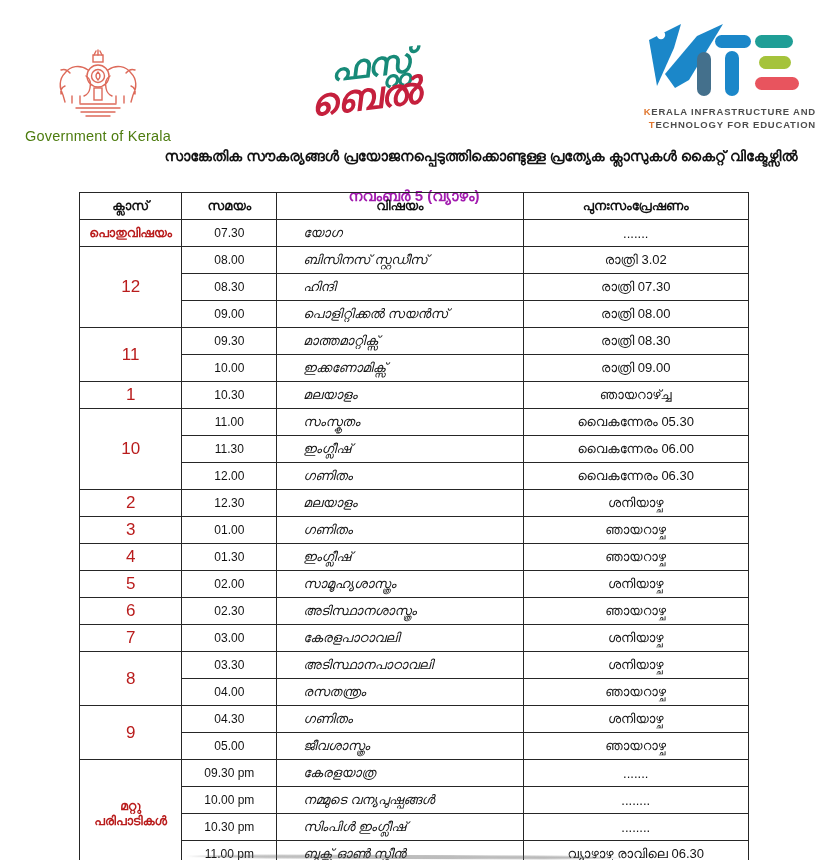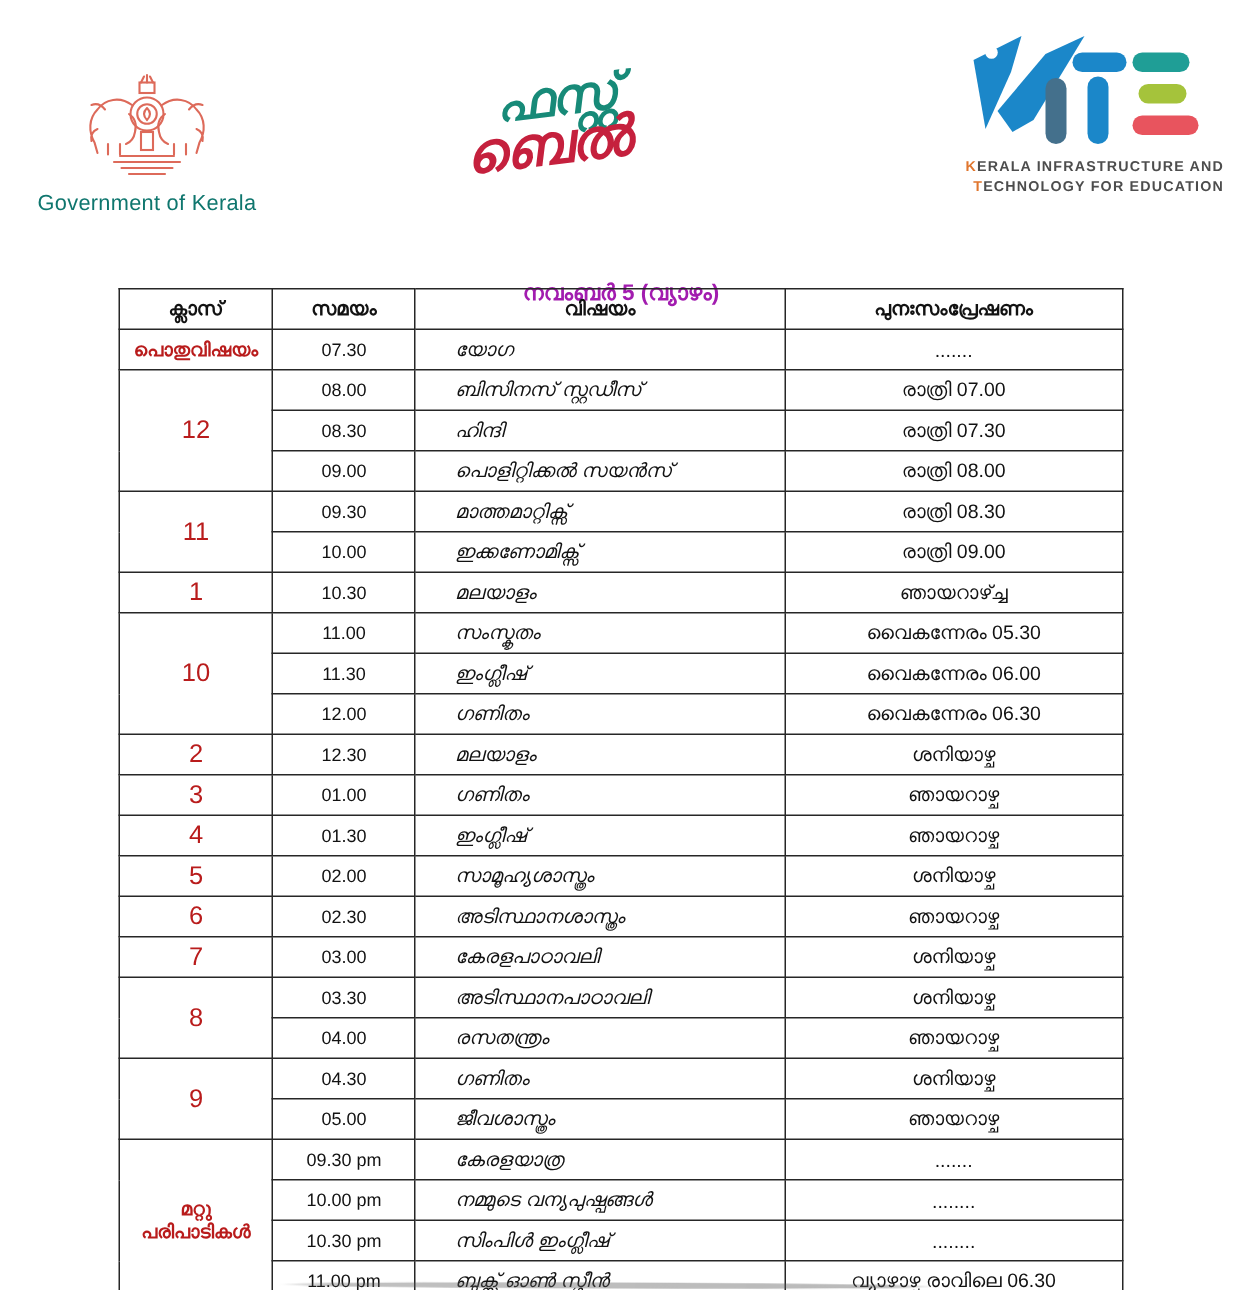--- a/index.html
+++ b/index.html
@@ -7,21 +7,21 @@
     position:relative;
     width:828px;height:860px;
     margin:0 auto;
     background:#ffffff;
     font-family:"Liberation Sans","DejaVu Sans",sans-serif;
     overflow:hidden;
   }
   
   .emblem-block{position:absolute;left:18px;top:46px;width:160px;text-align:center;}
   .emblem-block svg{display:block;margin:0 auto;}
-  .gok-label{margin-top:4px;font-size:14.5px;color:#0f766e;letter-spacing:.2px;}
+  .gok-label{margin-top:4px;font-size:14.5px;color:#4d7c0f;letter-spacing:.2px;}
 
   .firstbell{position:absolute;left:308px;top:46px;width:170px;transform:rotate(-7deg);}
   .fb-line1{display:block;font-size:33px;font-weight:bold;font-style:italic;color:#178a78;line-height:1;margin-left:24px;letter-spacing:-1px;}
   .fb-line2{display:block;font-size:37px;font-weight:bold;font-style:italic;color:#c5203d;line-height:1;margin-top:-4px;letter-spacing:-1px;}
 
   .kite-block{position:absolute;right:12px;top:22px;width:200px;}
   .kite-block svg{display:block;margin:0 auto;}
   .kite-caption{margin-top:2px;font-size:9.5px;line-height:1.35;color:#4d4d4d;letter-spacing:.8px;font-weight:bold;text-align:right;padding-left:10px;}
   .kite-caption div::first-letter{color:#e0762e;}
 
@@ -95,20 +95,21 @@
       <rect x="124" y="13" width="38" height="13" rx="6.5" fill="#1f9e96"></rect>
       <rect x="128" y="34" width="32" height="13" rx="6.5" fill="#a5c33b"></rect>
       <rect x="124" y="55" width="44" height="13" rx="6.5" fill="#e8545e"></rect>
     </svg>
     <div class="kite-caption">
       <div>KERALA INFRASTRUCTURE AND</div>
       <div>TECHNOLOGY FOR EDUCATION</div>
     </div>
   </div>
 
+  <div class="doc-title">സാങ്കേതിക സൗകര്യങ്ങൾ പ്രയോജനപ്പെടുത്തിക്കൊണ്ടുള്ള പ്രത്യേക ക്ലാസുകൾ കൈറ്റ് വിക്ടേഴ്സിൽ</div>
   <div class="doc-date">നവംബർ 5  (വ്യാഴം)</div>
 
   <div class="tablewrap">
     <table>
       <colgroup>
         <col style="width:15.3%">
           <col style="width:14.2%">
           <col style="width:36.8%">
           <col style="width:33.7%">
       </colgroup>
@@ -124,21 +125,21 @@
           <tr>
             <td rowspan="1" class="cls cls-text">പൊതുവിഷയം</td>
             <td class="time">07.30</td>
             <td class="subject">യോഗ</td>
             <td class="rebroadcast">.......</td>
           </tr>
           <tr>
             <td rowspan="3" class="cls">12</td>
             <td class="time">08.00</td>
             <td class="subject">ബിസിനസ് സ്റ്റഡീസ്</td>
-            <td class="rebroadcast">രാത്രി 07.00</td>
+            <td class="rebroadcast">രാത്രി 3.02</td>
           </tr>
           <tr>
             <td class="time">08.30</td>
             <td class="subject">ഹിന്ദി</td>
             <td class="rebroadcast">രാത്രി 07.30</td>
           </tr>
           <tr>
             <td class="time">09.00</td>
             <td class="subject">പൊളിറ്റിക്കൽ സയൻസ്</td>
             <td class="rebroadcast">രാത്രി 08.00</td>

